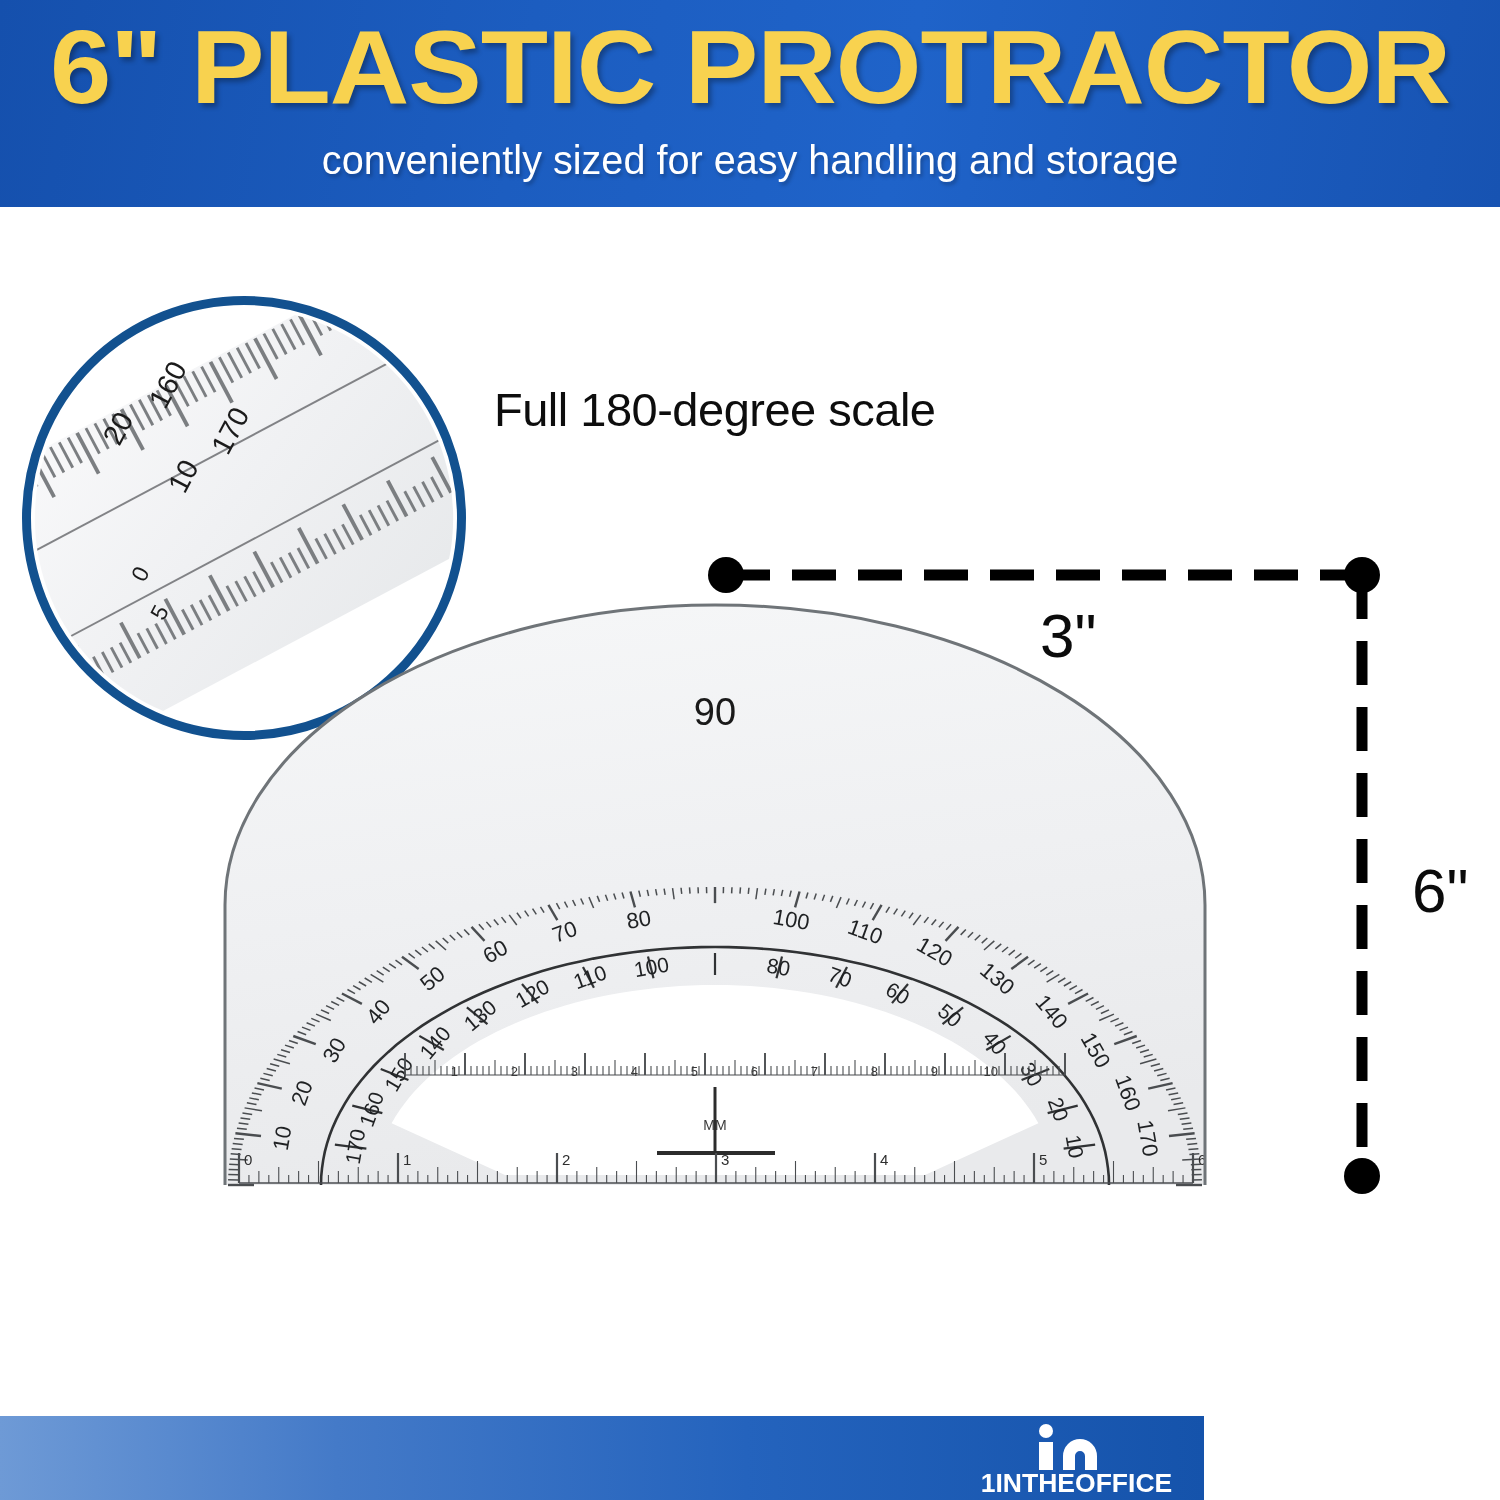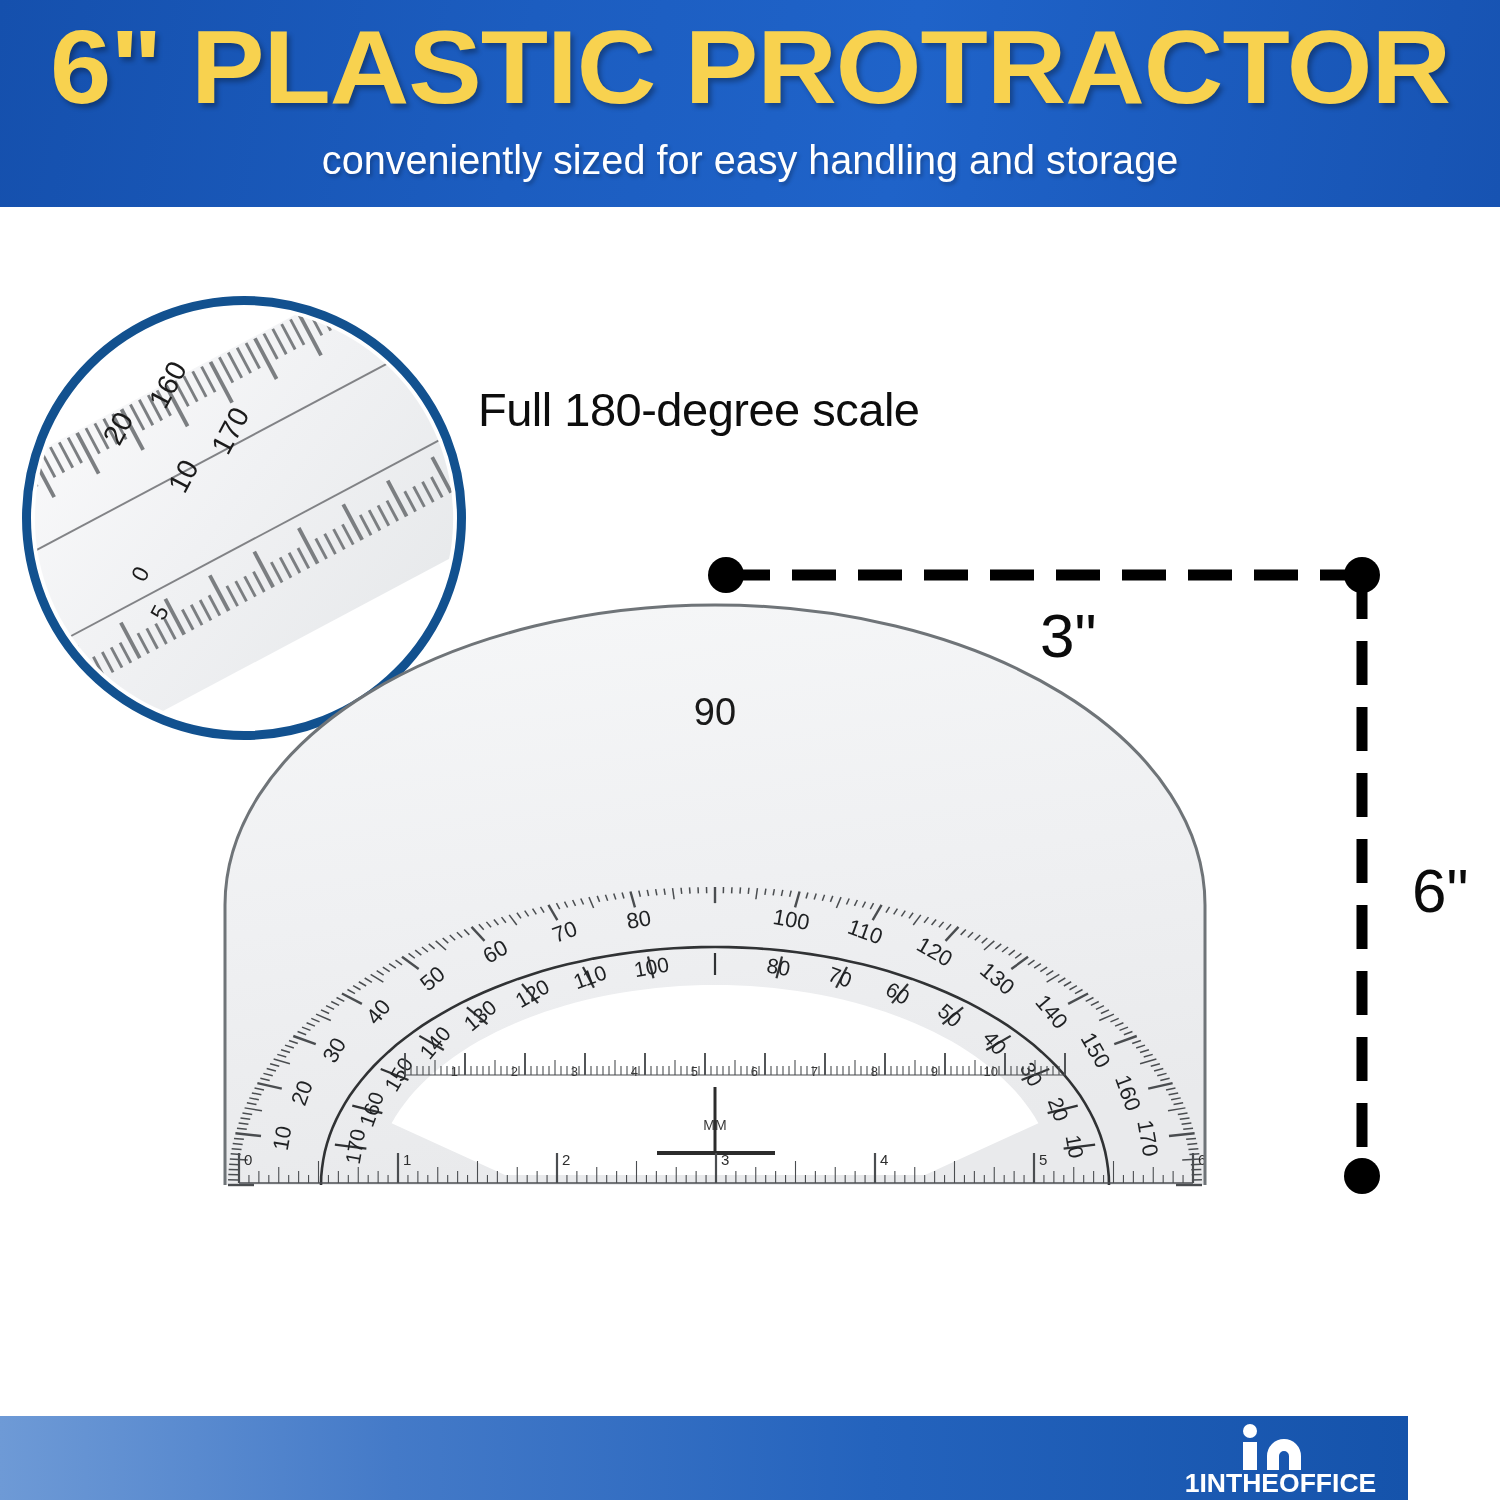--- a/index.html
+++ b/index.html
@@ -37,21 +37,21 @@
     line-height:48px;
     color:#ffffff;
     font-weight:400;
     transform:scaleX(0.99);
     text-shadow:2px 3px 4px rgba(0,0,0,0.25);
     white-space:nowrap;
   }
 
   
   .footer{
-    position:absolute;left:0;bottom:0;width:1408px;height:84px;
+    position:absolute;left:0;bottom:0;width:1204px;height:84px;
     background:linear-gradient(90deg,#6e9ad6 0%,#447ac8 28%,#2463bd 62%,#1553ab 100%);
   }
   .logo{
     position:absolute;right:20px;top:8px;width:215px;height:72px;
   }
   .logo-mark{position:absolute;left:60px;top:0;width:92px;height:46px;}
   .logo-word{
     position:absolute;left:0;top:44px;width:215px;
     text-align:center;
     color:#ffffff;
@@ -68,21 +68,21 @@
     border-radius:50%;
     border:9px solid #12518f;
     overflow:hidden;
     background:#ffffff;
     box-sizing:border-box;
   }
   .inset-inner{position:absolute;left:0;top:0;width:100%;height:100%;}
 
   
   .callout{
-    position:absolute;left:478px;top:382px;
+    position:absolute;left:494px;top:382px;
     font-size:47px;
     color:#0d0d0d;
     letter-spacing:-0.5px;
     white-space:nowrap;
   }
 
   
   .dims{position:absolute;left:0;top:0;width:1500px;height:1500px;pointer-events:none;}
   .dim-label{
     position:absolute;

